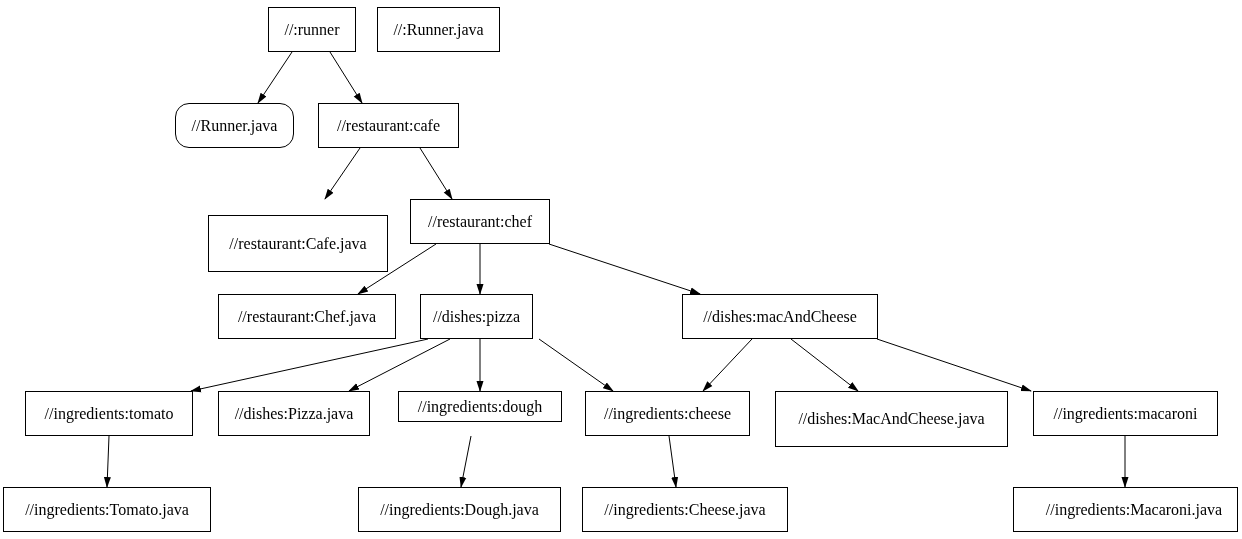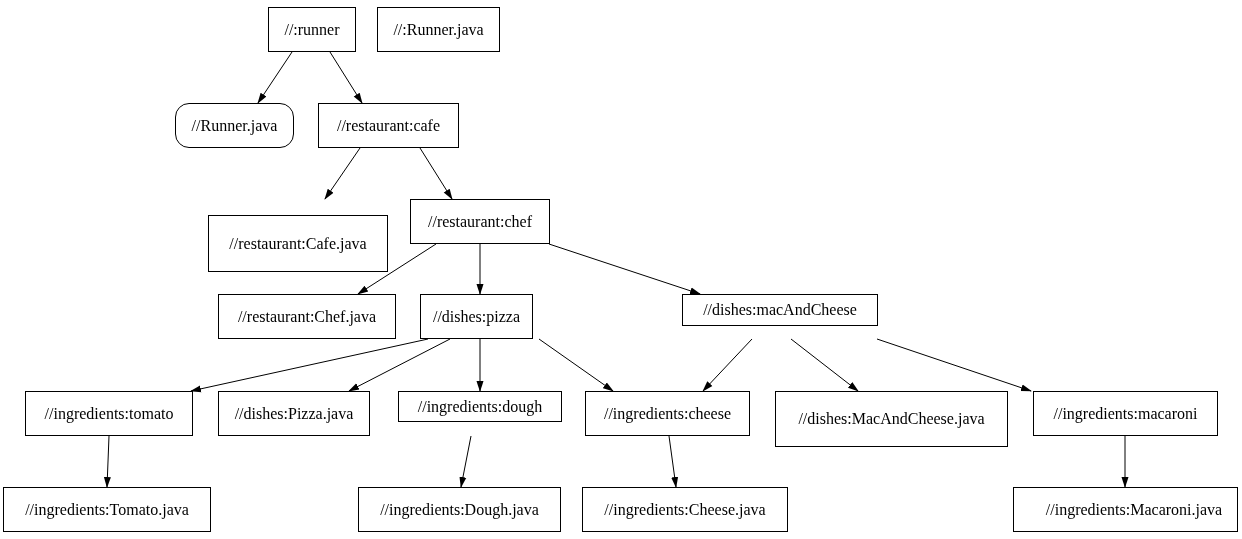--- a/index.html
+++ b/index.html
@@ -81,21 +81,21 @@
       </div>
       <div class="node" style="left: 410px; top: 199px; width: 140px; height: 45px;">
         <span class="node-label">//restaurant:chef</span>
       </div>
       <div class="node" style="left: 218px; top: 294px; width: 178px; height: 45px;">
         <span class="node-label">//restaurant:Chef.java</span>
       </div>
       <div class="node" style="left: 420px; top: 294px; width: 113px; height: 45px;">
         <span class="node-label">//dishes:pizza</span>
       </div>
-      <div class="node" style="left: 682px; top: 294px; width: 196px; height: 32px;">
+      <div class="node" style="left: 682px; top: 294px; width: 196px; height: 45px;">
         <span class="node-label">//dishes:macAndCheese</span>
       </div>
       <div class="node" style="left: 25px; top: 391px; width: 168px; height: 45px;">
         <span class="node-label">//ingredients:tomato</span>
       </div>
       <div class="node" style="left: 218px; top: 391px; width: 152px; height: 45px;">
         <span class="node-label">//dishes:Pizza.java</span>
       </div>
       <div class="node" style="left: 398px; top: 391px; width: 164px; height: 31px;">
         <span class="node-label">//ingredients:dough</span>

